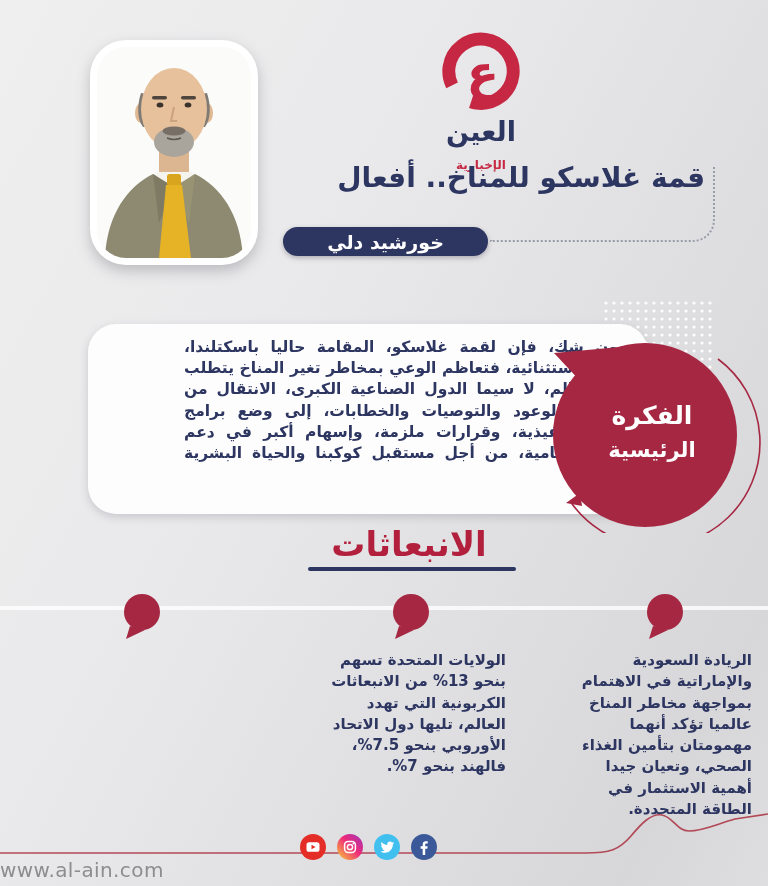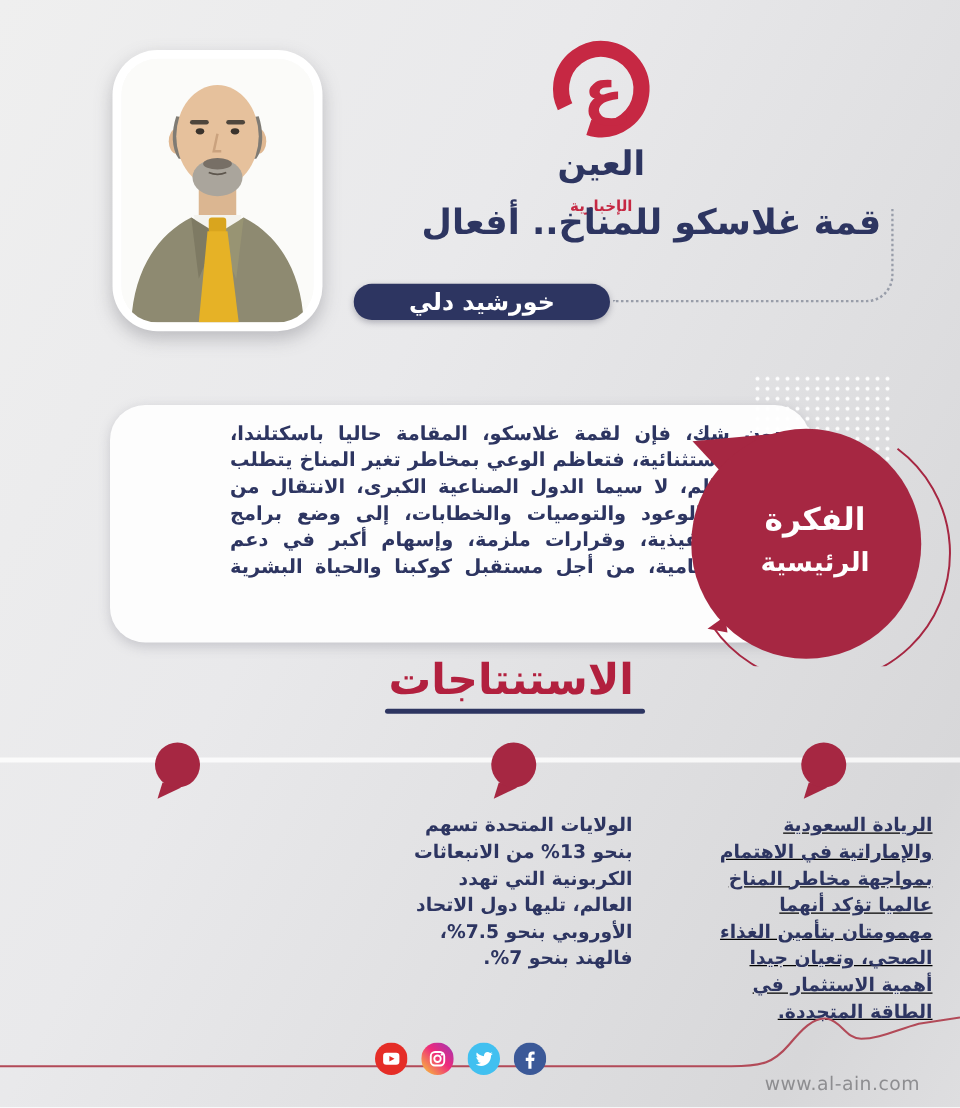--- a/index.html
+++ b/index.html
@@ -50,34 +50,34 @@
   }
   .idea-bubble{position:absolute;left:540px;top:293px;width:228px;height:240px;}
   
   .conc-heading{
     position:absolute;left:284px;top:524px;width:250px;text-align:center;
     color:#b2203e;font-size:34px;font-weight:bold;
   }
   .conc-underline{position:absolute;left:308px;top:567px;width:208px;height:4px;background:#2d3561;border-radius:2px;}
   .section-divider{position:absolute;left:0;top:606px;width:768px;height:4px;background:rgba(255,255,255,.78);}
   .col{position:absolute;top:592px;}
-  .col-1{right:22px;width:176px;text-decoration:underline;}
+  .col-1{right:16px;width:176px;}
   .col-2{left:314px;width:192px;}
   .col-3{left:44px;width:194px;}
   .col svg{display:block;margin:0 auto;}
   .col p{
     margin:10px 0 0 0;color:#2d3561;font-size:15px;font-weight:bold;line-height:1.42;text-align:right;
   }
   
   .footer-wave{position:absolute;left:0;top:800px;width:768px;height:70px;}
   .social{position:absolute;left:0;top:834px;width:736px;display:flex;justify-content:center;gap:11px;}
   .social svg{width:26px;height:26px;display:block;}
   .website{
-    position:absolute;left:0;top:858px;width:736px;text-align:right;
-    color:#8d8d90;font-size:15px;letter-spacing:.4px;
+    position:absolute;left:0;top:858px;width:736px;text-align:left;
+    color:#8d8d90;font-size:20px;letter-spacing:.4px;
   }
 </style>
 </head>
 <body>
 
 <div class="page">
 
   <div class="photo-frame">
     <div class="photo-inner">
       <svg viewBox="0 0 154 211">
@@ -133,21 +133,21 @@
     </defs>
     <rect x="62" y="5" width="112" height="74" fill="url(#dots)" opacity="0.95"></rect>
     <path d="M178,66 A104,104 0 1 1 30,208" stroke="#a62742" stroke-width="1.6" fill="none"></path>
     <polygon points="26,210 40,200 42,213" fill="#a62742"></polygon>
     <polygon points="14,60 102,52 70,120" fill="#a62742"></polygon>
     <circle cx="105" cy="142" r="92" fill="#a62742"></circle>
     <text x="112" y="131" text-anchor="middle" font-size="25" font-weight="bold" fill="#ffffff">الفكرة</text>
     <text x="112" y="164" text-anchor="middle" font-size="21" font-weight="bold" fill="#ffffff">الرئيسية</text>
   </svg>
 
-  <div class="conc-heading">الاستنتاجات</div>
+  <div class="conc-heading">الانبعاثات</div>
   <div class="conc-underline"></div>
   <div class="section-divider"></div>
 
   <div class="col col-1" dir="rtl">
     <svg width="46" height="48" viewBox="0 0 46 48">
       <polygon points="12,34 27,38 8,47" fill="#a62742"></polygon>
       <circle cx="24" cy="20" r="18" fill="#a62742"></circle>
     </svg>
     <p>الريادة السعودية والإماراتية في الاهتمام بمواجهة مخاطر المناخ عالميا تؤكد أنهما مهمومتان بتأمين الغذاء الصحي، وتعيان جيدا أهمية الاستثمار في الطاقة المتجددة.</p>
   </div>

